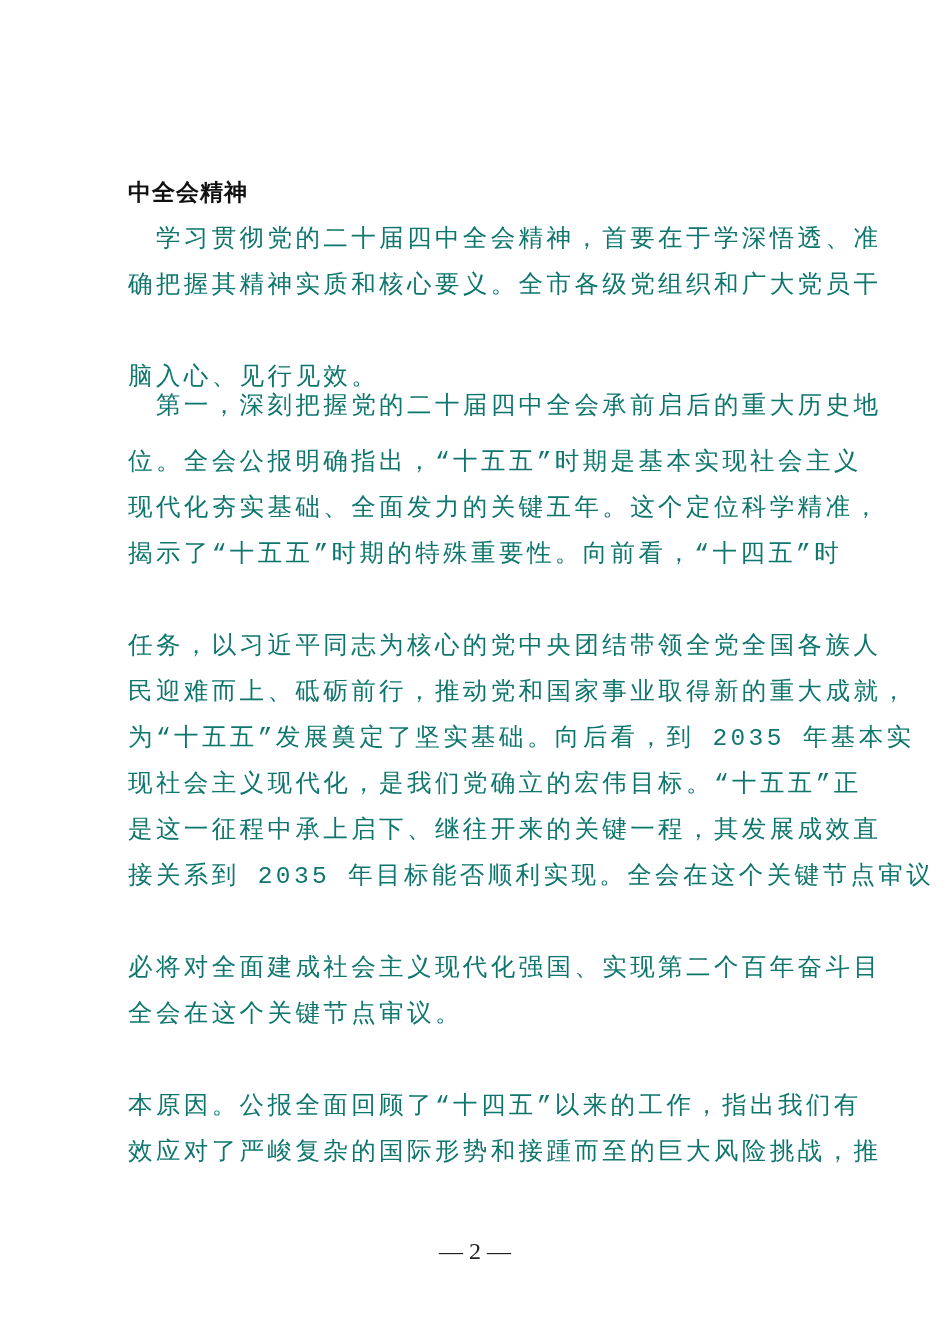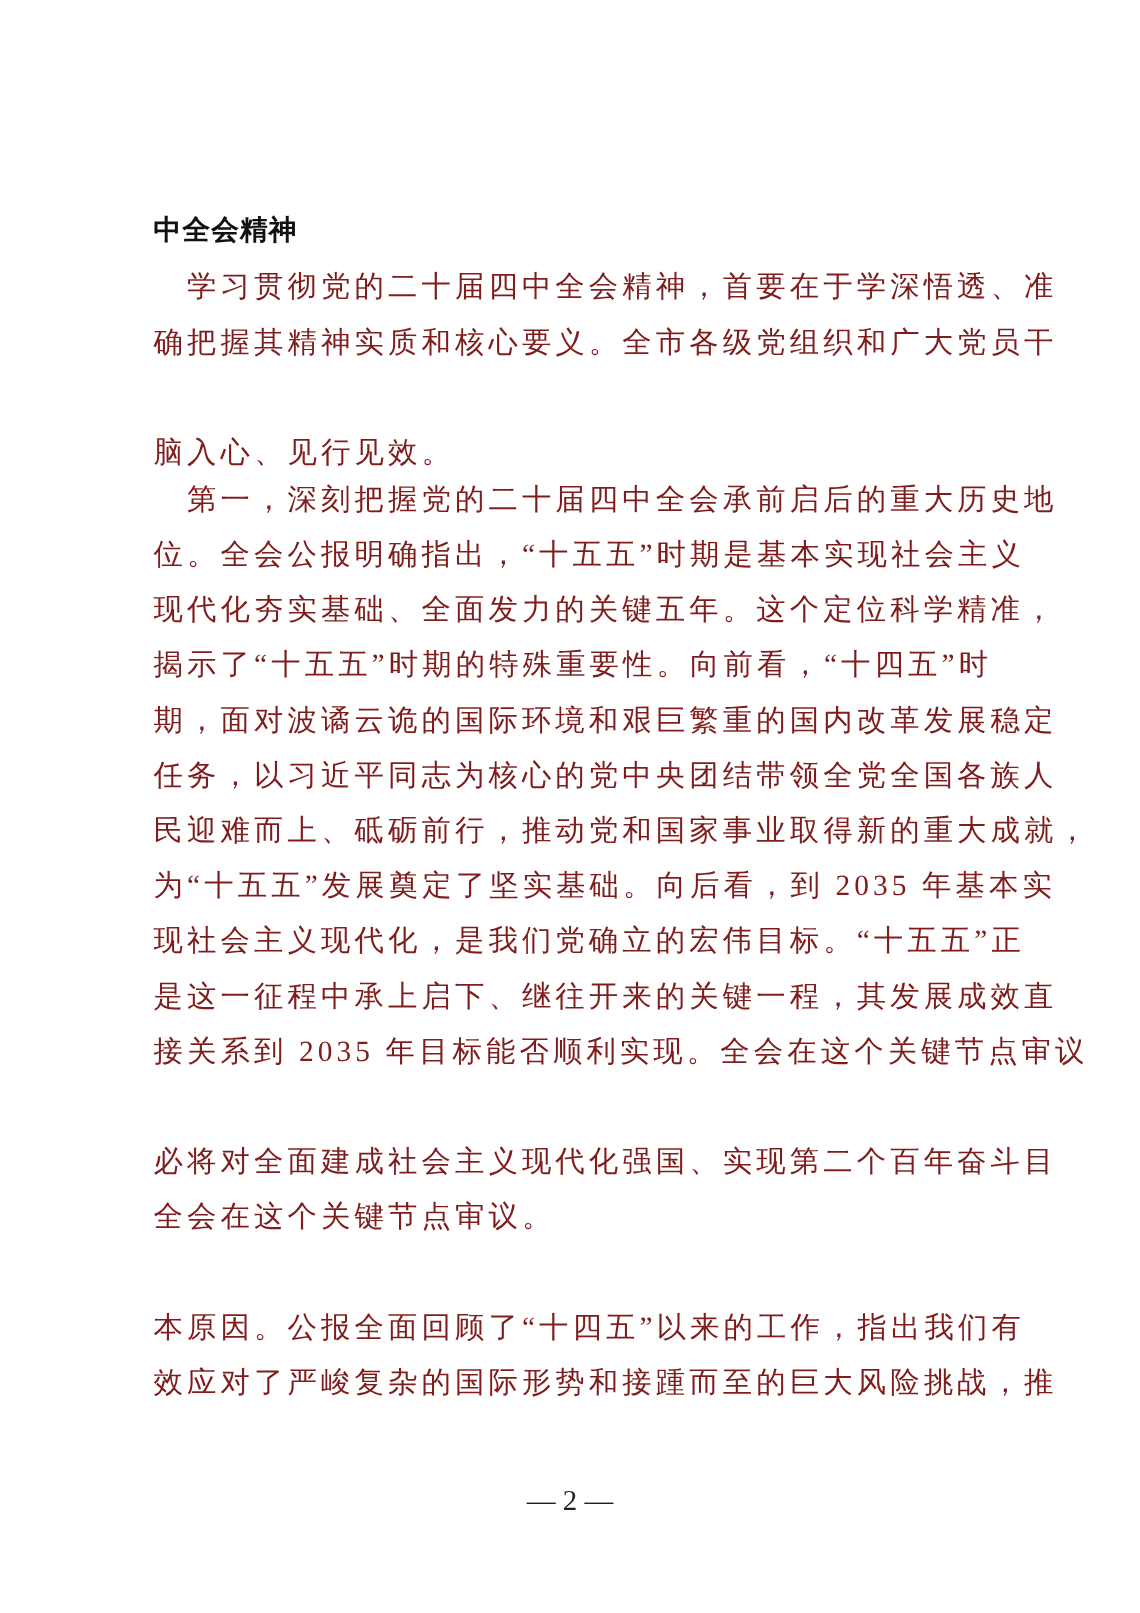--- a/index.html
+++ b/index.html
@@ -5,44 +5,43 @@
     html, body { margin: 0; padding: 0; background: #ffffff; }
     body { width: 950px; height: 1344px; position: relative; overflow: hidden; }
     .page { position: absolute; left: 0; top: 0; width: 950px; height: 1316px; background: #fff; }
     .heading {
       position: absolute; left: 128px; top: 176px;
       font-family: "DejaVu Sans", sans-serif; font-size: 23px; font-weight: bold;
       color: #111; letter-spacing: 1px; line-height: 32px;
     }
     .line {
       position: absolute; left: 128px; width: 700px;
-      font-family: Liberation Serif, serif; font-size: 24.5px;
-      color: #7f1d1d; line-height: 32px; white-space: nowrap;
+      font-family: Liberation Mono, monospace; font-size: 24.5px;
+      color: #0f766e; line-height: 32px; white-space: nowrap;
       letter-spacing: 3.4px;
     }
     .footer {
       position: absolute; left: 0; width: 950px; top: 1238px; text-align: center;
       font-family: "Liberation Serif", serif; font-size: 24px; color: #222;
     }
   </style>
 </head>
 <body>
 
 <div class="page">
   <div class="heading">中全会精神</div>
 
   <div class="line" style="top:224px">　学习贯彻党的二十届四中全会精神，首要在于学深悟透、准</div>
   <div class="line" style="top:270px">确把握其精神实质和核心要义。全市各级党组织和广大党员干</div>
   <div class="line" style="top:362px">脑入心、见行见效。</div>
 
-  <div class="line" style="top:401px">　第一，深刻把握党的二十届四中全会承前启后的重大历史地</div>
+  <div class="line" style="top:391px">　第一，深刻把握党的二十届四中全会承前启后的重大历史地</div>
   <div class="line" style="top:447px">位。全会公报明确指出，“十五五”时期是基本实现社会主义</div>
   <div class="line" style="top:493px">现代化夯实基础、全面发力的关键五年。这个定位科学精准，</div>
   <div class="line" style="top:539px">揭示了“十五五”时期的特殊重要性。向前看，“十四五”时</div>
-  <div class="line" style="top:585px">期，面对波谲云诡的国际环境和艰巨繁重的国内改革发展稳定</div>
   <div class="line" style="top:631px">任务，以习近平同志为核心的党中央团结带领全党全国各族人</div>
   <div class="line" style="top:677px">民迎难而上、砥砺前行，推动党和国家事业取得新的重大成就，</div>
   <div class="line" style="top:723px">为“十五五”发展奠定了坚实基础。向后看，到 2035 年基本实</div>
   <div class="line" style="top:769px">现社会主义现代化，是我们党确立的宏伟目标。“十五五”正</div>
   <div class="line" style="top:815px">是这一征程中承上启下、继往开来的关键一程，其发展成效直</div>
   <div class="line" style="top:861px">接关系到 2035 年目标能否顺利实现。全会在这个关键节点审议</div>
   <div class="line" style="top:953px">必将对全面建成社会主义现代化强国、实现第二个百年奋斗目</div>
   <div class="line" style="top:999px">全会在这个关键节点审议。</div>
 
   <div class="line" style="top:1091px">本原因。公报全面回顾了“十四五”以来的工作，指出我们有</div>

